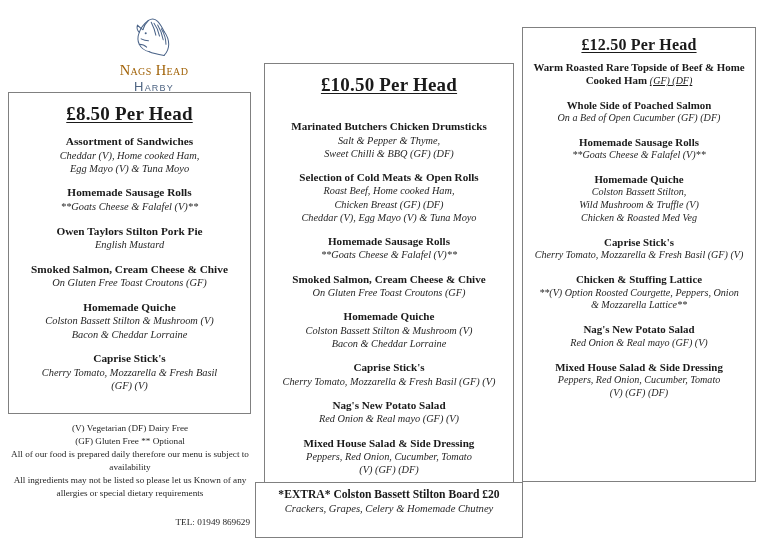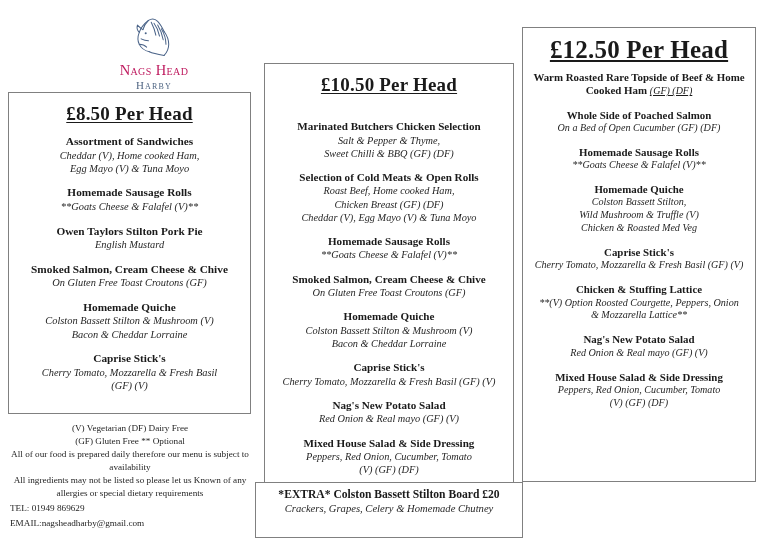--- a/index.html
+++ b/index.html
@@ -28,30 +28,30 @@
     display: block;
     margin: 0 auto;
     width: 56px;
     height: 46px;
   }
   .logo-name {
     font-family: "Liberation Serif", "DejaVu Serif", serif;
     font-variant: small-caps;
     font-size: 14.5px;
     letter-spacing: 0.4px;
-    color: #be185d;
+    color: #a16207;
     line-height: 1.05;
     margin-top: 3px;
     white-space: nowrap;
     text-align: center;
   }
   .logo-sub {
-    font-family: Liberation Serif, serif;
+    font-family: Liberation Sans, sans-serif;
     font-variant: small-caps;
-    font-size: 11px;
+    font-size: 13px;
     letter-spacing: 1.2px;
     color: #4f6583;
     margin-top: 1px;
   }
 
   
   .panel {
     position: absolute;
     box-sizing: border-box;
     border: 1px solid #808080;
@@ -91,21 +91,21 @@
   }
 
   
   #panel-left   { left: 8px;   top: 92px;  width: 243px; height: 322px; }
   #panel-mid    { left: 264px; top: 63px;  width: 250px; height: 420px; }
   #panel-right  { left: 522px; top: 27px;  width: 234px; height: 455px; }
   #panel-extra  { left: 255px; top: 482px; width: 268px; height: 56px;
                   padding: 5px 6px; }
 
   #panel-mid .panel-title  { font-size: 19px; margin-bottom: 24px; }
-  #panel-right .panel-title { font-size: 25px; margin: 2px 0 7px 0; }
+  #panel-right .panel-title { font-size: 16px; margin: 2px 0 7px 0; }
 
   #panel-mid .item-name,
   #panel-right .item-name { font-size: 11.1px; }
   #panel-right .item-name { font-size: 10.9px; }
   #panel-right .item-desc { font-size: 10.1px; }
   #panel-mid  .item-desc  { font-size: 10.3px; }
 
   #panel-extra .item { margin-bottom: 0; }
   #panel-extra .item-name { font-size: 11.6px; }
   #panel-extra .item-desc { font-size: 10.6px; }
@@ -114,21 +114,21 @@
   .footnotes {
     position: absolute;
     left: 10px;
     top: 422px;
     width: 240px;
     font-size: 9.2px;
     line-height: 1.42;
     color: #1f1f1f;
   }
   .footnotes .centered { text-align: center; }
-  .footnotes .contact  { text-align: left; margin-top: 2px; }
+  .footnotes .contact  { text-align: right; margin-top: 16px; }
 </style>
 </head>
 <body>
 
 <div class="logo-block">
   <svg class="logo-mark" viewBox="0 0 60 50">
     <g fill="none" stroke="#4a6388" stroke-width="1.1" stroke-linecap="round" stroke-linejoin="round">
       <path d="M24 7 C20 10 16 14 14 20 C12 25 12 29 14 33 C16 37 20 40 25 41"></path>
       <path d="M24 7 C27 5 31 5 34 8 C37 11 39 15 41 19"></path>
       <path d="M14 20 C12 18 11 15 12 12 C14 14 16 16 18 17"></path>
@@ -175,21 +175,21 @@
       <div class="item-name">Caprise Stick's</div>
       <div class="item-desc">Cherry Tomato, Mozzarella &amp; Fresh Basil<br>(GF) (V)</div>
     </div>
   </div>
 </div>
 
 <div class="panel" id="panel-mid">
   <div class="panel-title">£10.50 Per Head</div>
   <div class="items">
     <div class="item">
-      <div class="item-name">Marinated Butchers Chicken Selection</div>
+      <div class="item-name">Marinated Butchers Chicken Drumsticks</div>
       <div class="item-desc">Salt &amp; Pepper &amp; Thyme,<br>Sweet Chilli &amp; BBQ (GF) (DF)</div>
     </div>
     <div class="item">
       <div class="item-name">Selection of Cold Meats &amp; Open Rolls</div>
       <div class="item-desc">Roast Beef, Home cooked Ham,<br>Chicken Breast (GF) (DF)<br>Cheddar (V), Egg Mayo (V) &amp; Tuna Moyo</div>
     </div>
     <div class="item">
       <div class="item-name">Homemade Sausage Rolls</div>
       <div class="item-desc">**Goats Cheese &amp; Falafel (V)**</div>
     </div>

